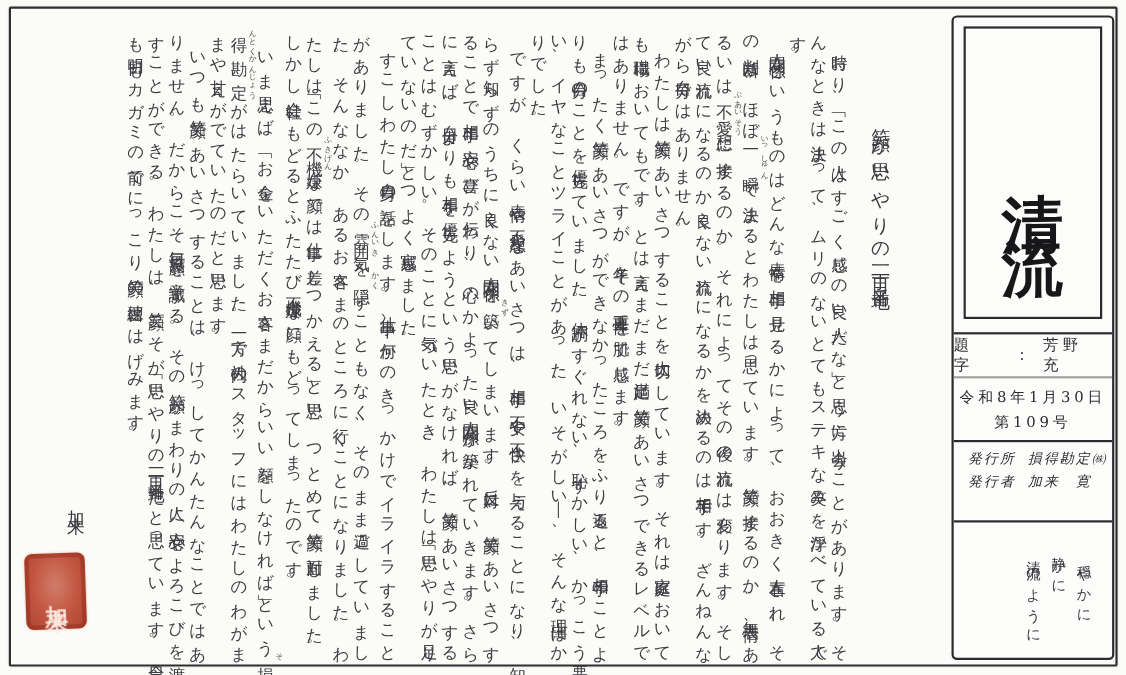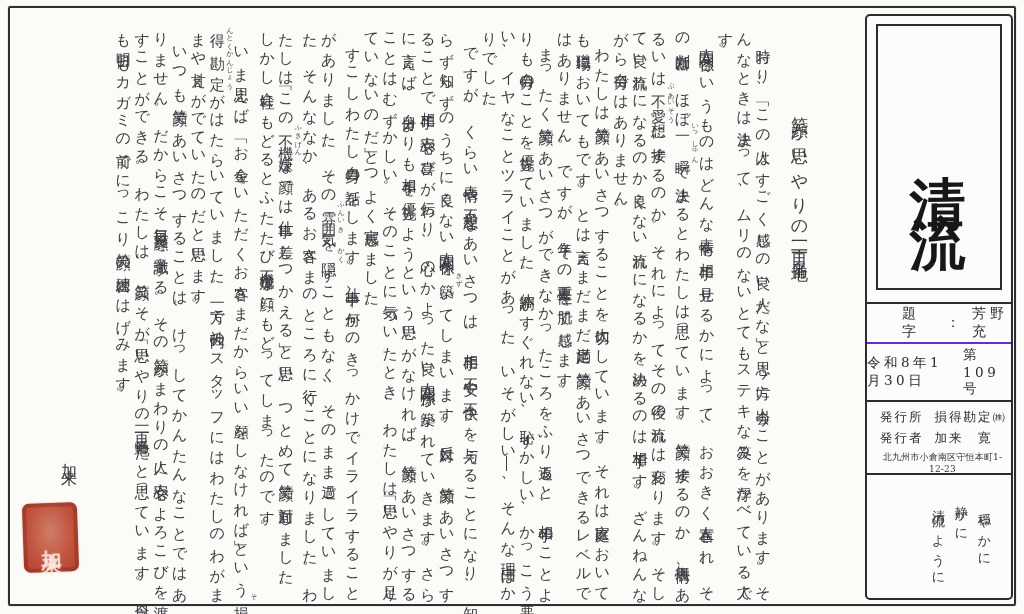--- a/index.html
+++ b/index.html
@@ -56,28 +56,28 @@
     display:flex; align-items:center; justify-content:center;
   }
   .masthead-title {
     writing-mode:vertical-rl; font-size:56px; font-weight:bold;
     letter-spacing:36px; line-height:1; padding-top:20px; color:#17171a;
     transform:skewY(-1deg);
   }
   .daiji-row {
     margin-top:12px; border-top:2px solid #2b2b30; height:38px;
     display:flex; align-items:center; justify-content:center; gap:8px;
-    font-size:14px; letter-spacing:4px;padding-left:35px;
+    font-size:14px; letter-spacing:4px;
   }
   .date-row {
-    border-top:2px solid #6d28d9; height:56px;
-    display:flex; flex-direction:row; align-items:center; justify-content:center;
+    border-top:2px solid #a3a3a3; height:56px;
+    display:flex; flex-direction:column; align-items:center; justify-content:center;
     gap:5px; font-size:13.5px; letter-spacing:3.5px;
   }
-  .pub-row { border-top:2px solid #2b2b30; height:64px; padding:7px 6px 0 13px; box-sizing:content-box; }
+  .pub-row { border-top:2px solid #2b2b30; height:64px; padding:7px 6px 0 13px; box-sizing:content-box;font-style:italic; }
   .pub-line { display:flex; gap:11px; font-size:12.5px; letter-spacing:2px; margin-bottom:4px; white-space:nowrap; }
   .address { font-size:9px; letter-spacing:0.2px; text-align:center; margin-top:2px; color:#333; }
   .motto {
     border-top:2px solid #2b2b30; flex:1;
     writing-mode:vertical-rl; text-orientation:mixed;
     padding:0 15px; font-size:13px; letter-spacing:4px; line-height:23px; color:#3a3a40;
   }
   .motto .m1 { padding-top:28px; }
   .motto .m2 { padding-top:21px; }
   .motto .m3 { padding-top:24px; }
@@ -125,21 +125,20 @@
     </div>
     <div class="pub-row">
       <div class="pub-line">
         <span>発行所</span>
         <span>損得勘定㈱</span>
       </div>
       <div class="pub-line">
         <span>発行者</span>
         <span>加来　寛</span>
       </div>
-      <div class="address">北九州市小倉南区守恒本町1-12-23</div>
     </div>
     <div class="motto">
       <div class="m1">穏やかに</div>
       <div class="m2">静かに</div>
       <div class="m3">清流のように</div>
     </div>
   </aside>
 </div>
 
 </body></html>

